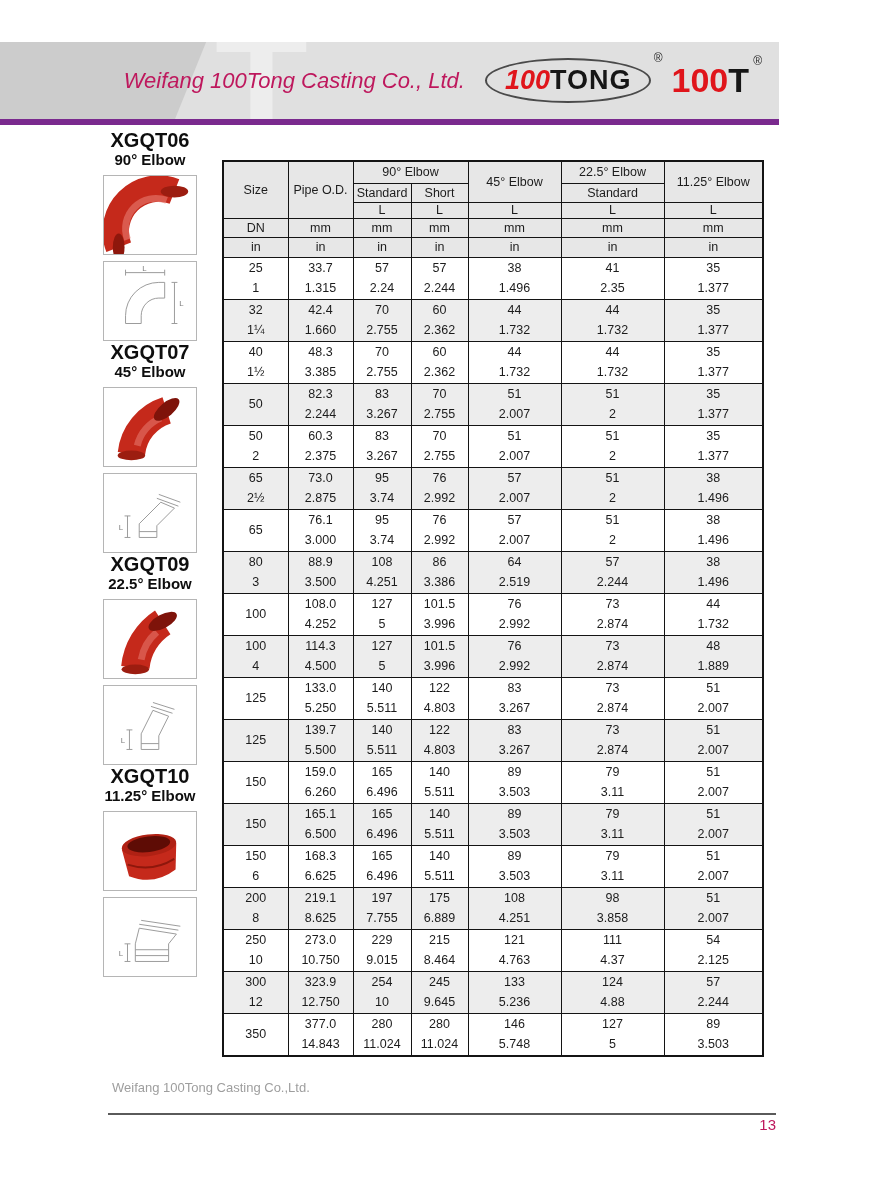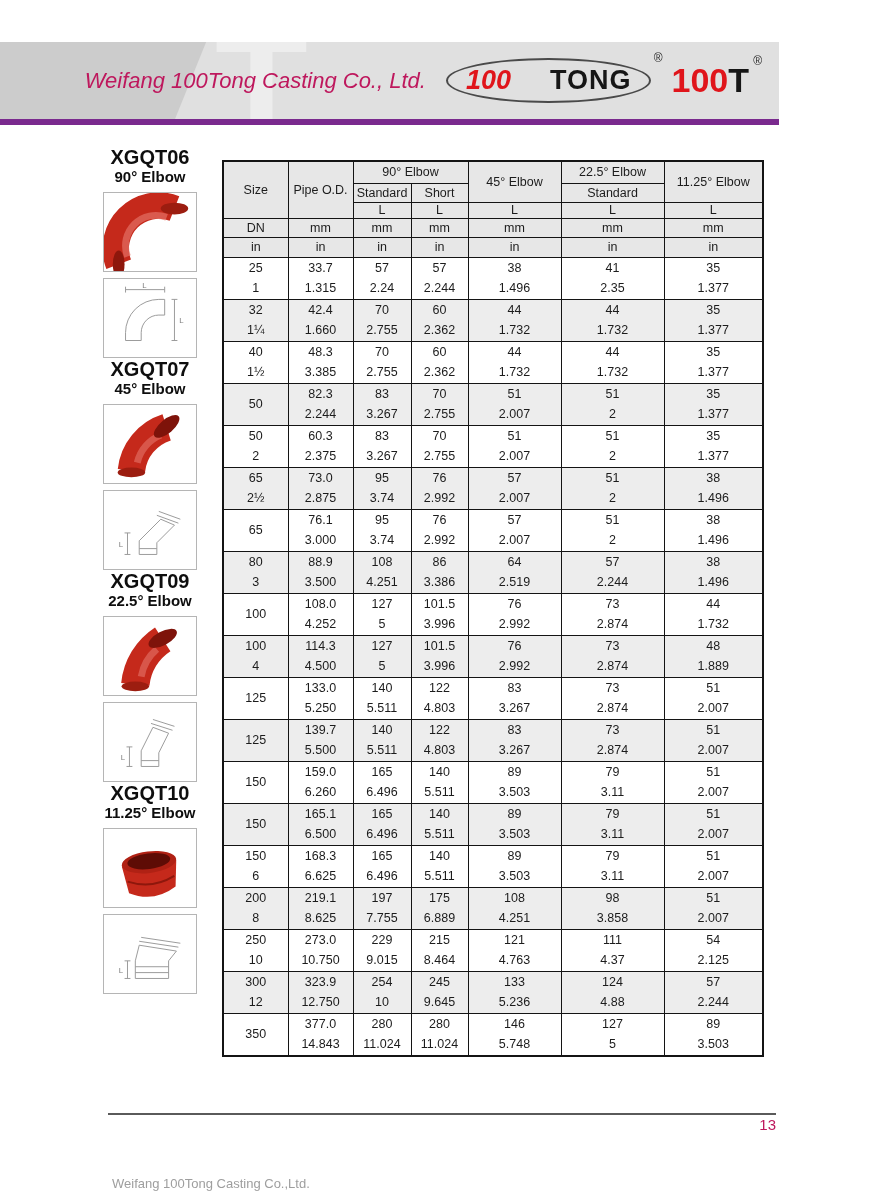--- a/index.html
+++ b/index.html
@@ -25,30 +25,30 @@
   }
   .company-name {
     position:relative; z-index:2; font-style:italic; font-size:22px; color:#be185d;
     white-space:nowrap;
   }
   .logo-oval {
     position:relative; z-index:2; border:2px solid #4a4a4a; border-radius:50%;
     padding:5px 18px; display:flex; align-items:baseline; background:transparent;
   }
   .logo-oval .red-part { color:#e0151b; font-style:italic; font-weight:bold; font-size:27px; }
-  .logo-oval .black-part { color:#161616; font-weight:bold; font-size:27px; letter-spacing:1px;margin-left:39px; }
+  .logo-oval .black-part { color:#161616; font-weight:bold; font-size:27px; letter-spacing:1px; }
   .logo-oval .reg { position:absolute; right:-13px; top:-9px; font-size:12px; color:#2b2b2b; font-style:normal; }
   .logo-100t { position:relative; z-index:2; font-weight:bold; font-size:34px; margin-right:14px; }
   .logo-100t .red-part { color:#e0151b; letter-spacing:0px; }
   .logo-100t .black-part { color:#161616; }
   .logo-100t .reg { position:absolute; right:-13px; top:-7px; font-size:12px; color:#2b2b2b; font-weight:normal; }
   .banner-rule { position:absolute; left:0; top:119px; width:779px; height:6px; background:#7a2a8e; }
 
   
-  .sidebar { position:absolute; left:100px; top:146px; width:100px; }
+  .sidebar { position:absolute; left:100px; top:129px; width:100px; }
   .product { text-align:center; margin-bottom:0; }
   .product .code { font-size:20px; font-weight:bold; color:#0e0e0e; line-height:22px; }
   .product .plabel { font-size:15px; font-weight:bold; color:#0e0e0e; line-height:18px; }
   .imgbox {
     width:92px; height:78px; border:1px solid #b5b5b5; margin:6px auto 0;
     display:flex; align-items:center; justify-content:center; background:#fff;
   }
 
   
   .spec-table {
@@ -60,21 +60,21 @@
     border:1.5px solid #141414; padding:0; text-align:center; vertical-align:middle;
     font-size:12.5px; color:#1c1c1c; font-weight:normal;
   }
   .spec-table thead th, .spec-table tr.unit-row td { background:#e7e7e7; }
   .spec-table tbody tr.data-row td { background:#ffffff; height:41px; }
   .spec-table tbody tr.data-row.shaded td { background:#ededed; }
   .spec-table .ln { height:20px; line-height:20px; }
 
   
   .footer-line { position:absolute; left:108px; top:1113px; width:668px; height:2px; background:#5a5a5a; }
-  .footer-company { position:absolute; left:112px; top:1176px; font-size:13px; color:#9e9e9e; }
+  .footer-company { position:absolute; left:112px; top:1080px; font-size:13px; color:#9e9e9e; }
   .page-number { position:absolute; left:736px; top:1116px; width:40px; text-align:right; font-size:15px; color:#be185d; }
 </style>
 </head>
 <body>
 
 <div class="page">
 
   <div class="banner">
     <div class="wm-band"></div>
     <div class="wm-letter">T</div>

